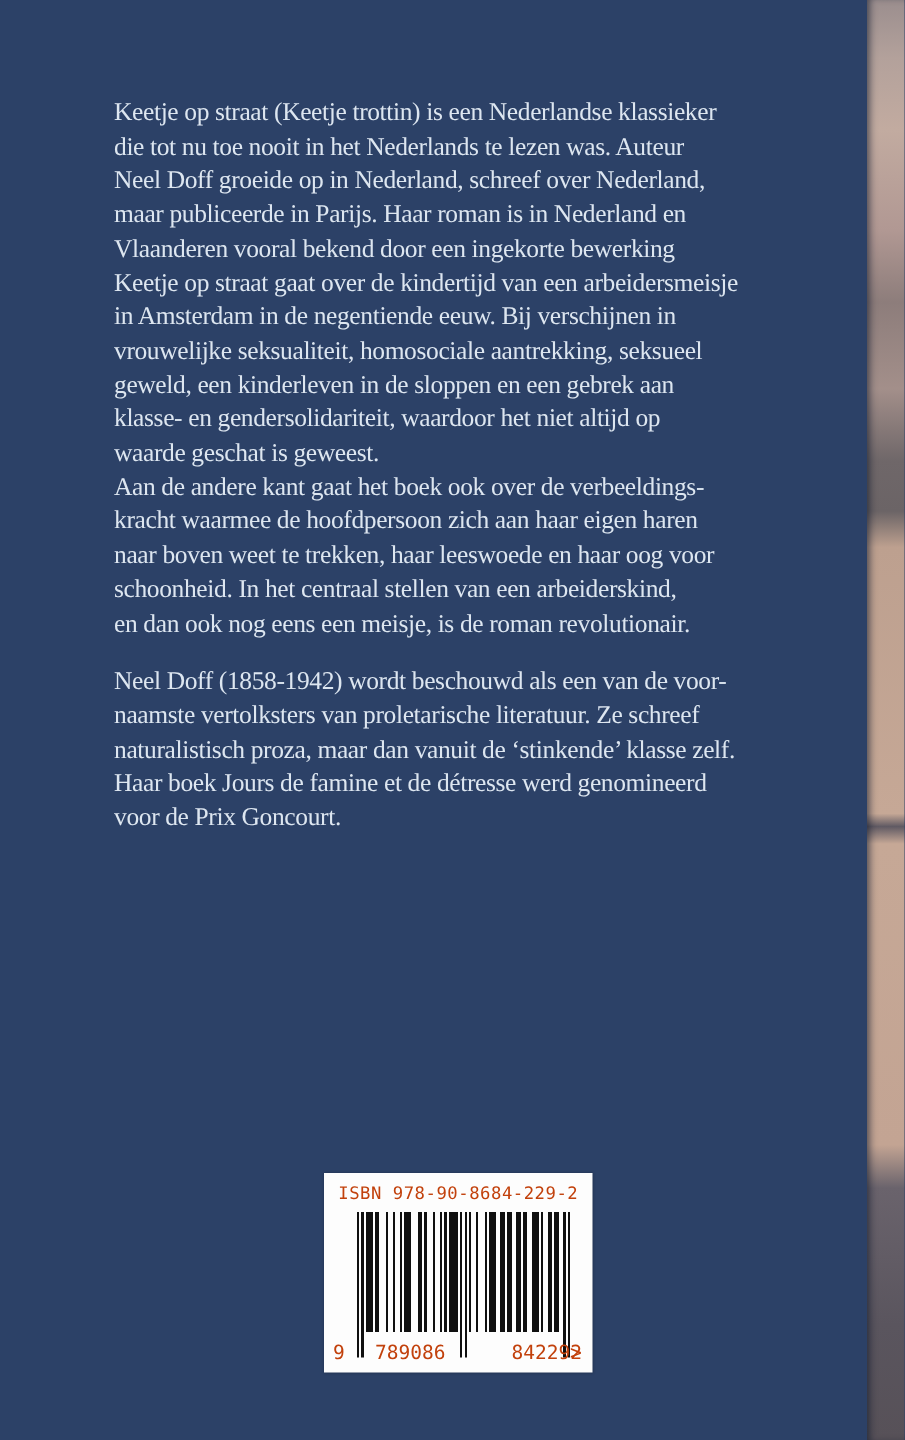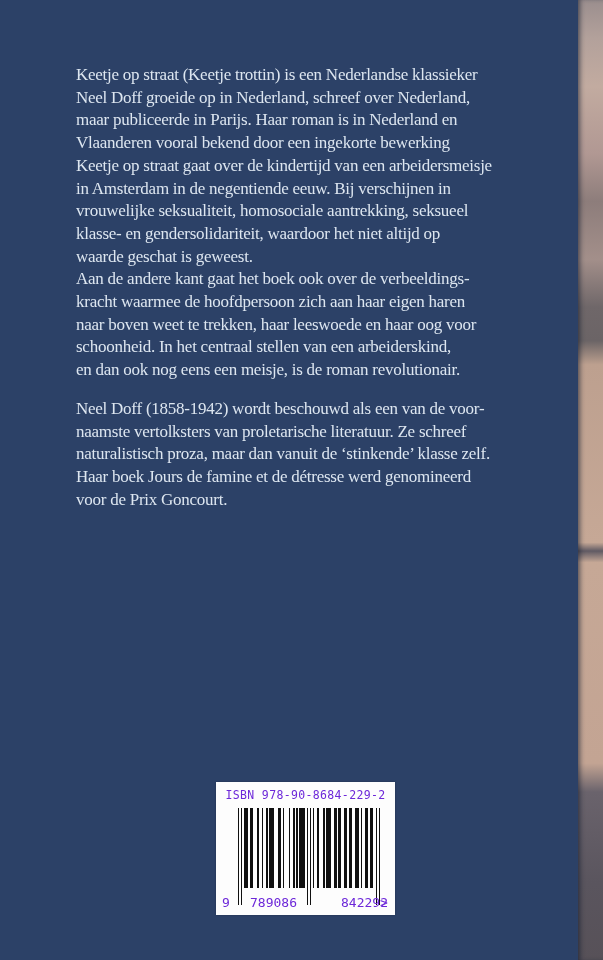--- a/index.html
+++ b/index.html
@@ -17,21 +17,21 @@
     font-size:17px; line-height:22.7px; letter-spacing:-0.25px;
   }
   .ln { white-space:pre; }
   .it { }
   .bio { margin-top:16px; }
 
   
   .barcode-box {
     position:absolute; left:216px; top:782px; width:179px; height:133px;
     background:#fdfdfd; box-sizing:border-box; padding-top:7px;
-    font-family:"DejaVu Sans Mono","Liberation Mono",monospace; color:#6d28d9;
+    font-family:"DejaVu Sans Mono","Liberation Mono",monospace; color:#c2410c;
     box-shadow:0 0 2px rgba(0,0,0,.25);
   }
   .isbn-line {
     font-size:11.5px; letter-spacing:0.35px; line-height:13px;
     text-align:center; white-space:nowrap;
   }
   .ean { position:relative; height:108px; margin-top:6px; }
   .bars { position:absolute; left:22px; top:0; width:142px; height:97px; fill:#101010; }
   .dd { position:absolute; bottom:7px; font-size:13px; line-height:13px; }
   .d-left { left:6px; }
@@ -50,26 +50,28 @@
     box-shadow:inset 4px 0 5px -2px rgba(15,25,45,.6);
   }
 </style>
 </head>
 <body style="background: rgb(44, 65, 103);">
 
 <div class="cover">
 
   <div class="textblock">
     <div class="ln"><span class="it">Keetje op straat (Keetje trottin)</span><span> is een Nederlandse klassieker</span></div>
+    <div class="ln"><span>die tot nu toe nooit in het Nederlands te lezen was. Auteur</span></div>
     <div class="ln"><span>Neel Doff groeide op in Nederland, schreef over Nederland,</span></div>
     <div class="ln"><span>maar publiceerde in Parijs. Haar roman is in Nederland en</span></div>
     <div class="ln"><span>Vlaanderen vooral bekend door een ingekorte bewerking</span></div>
     <div class="ln"><span class="it">Keetje op straat</span><span> gaat over de kindertijd van een arbeidersmeisje</span></div>
     <div class="ln"><span>in Amsterdam in de negentiende eeuw. Bij verschijnen in</span></div>
     <div class="ln"><span>vrouwelijke seksualiteit, homosociale aantrekking, seksueel</span></div>
+    <div class="ln"><span>geweld, een kinderleven in de sloppen en een gebrek aan</span></div>
     <div class="ln"><span>klasse- en gendersolidariteit, waardoor het niet altijd op</span></div>
     <div class="ln"><span>waarde geschat is geweest.</span></div>
     <div class="ln"><span>Aan de andere kant gaat het boek ook over de verbeeldings-</span></div>
     <div class="ln"><span>kracht waarmee de hoofdpersoon zich aan haar eigen haren</span></div>
     <div class="ln"><span>naar boven weet te trekken, haar leeswoede en haar oog voor</span></div>
     <div class="ln"><span>schoonheid. In het centraal stellen van een arbeiderskind,</span></div>
     <div class="ln"><span>en dan ook nog eens een meisje, is de roman revolutionair.</span></div>
 
     <div class="bio">
       <div class="ln"><span>Neel Doff (1858-1942) wordt beschouwd als een van de voor-</span></div>

